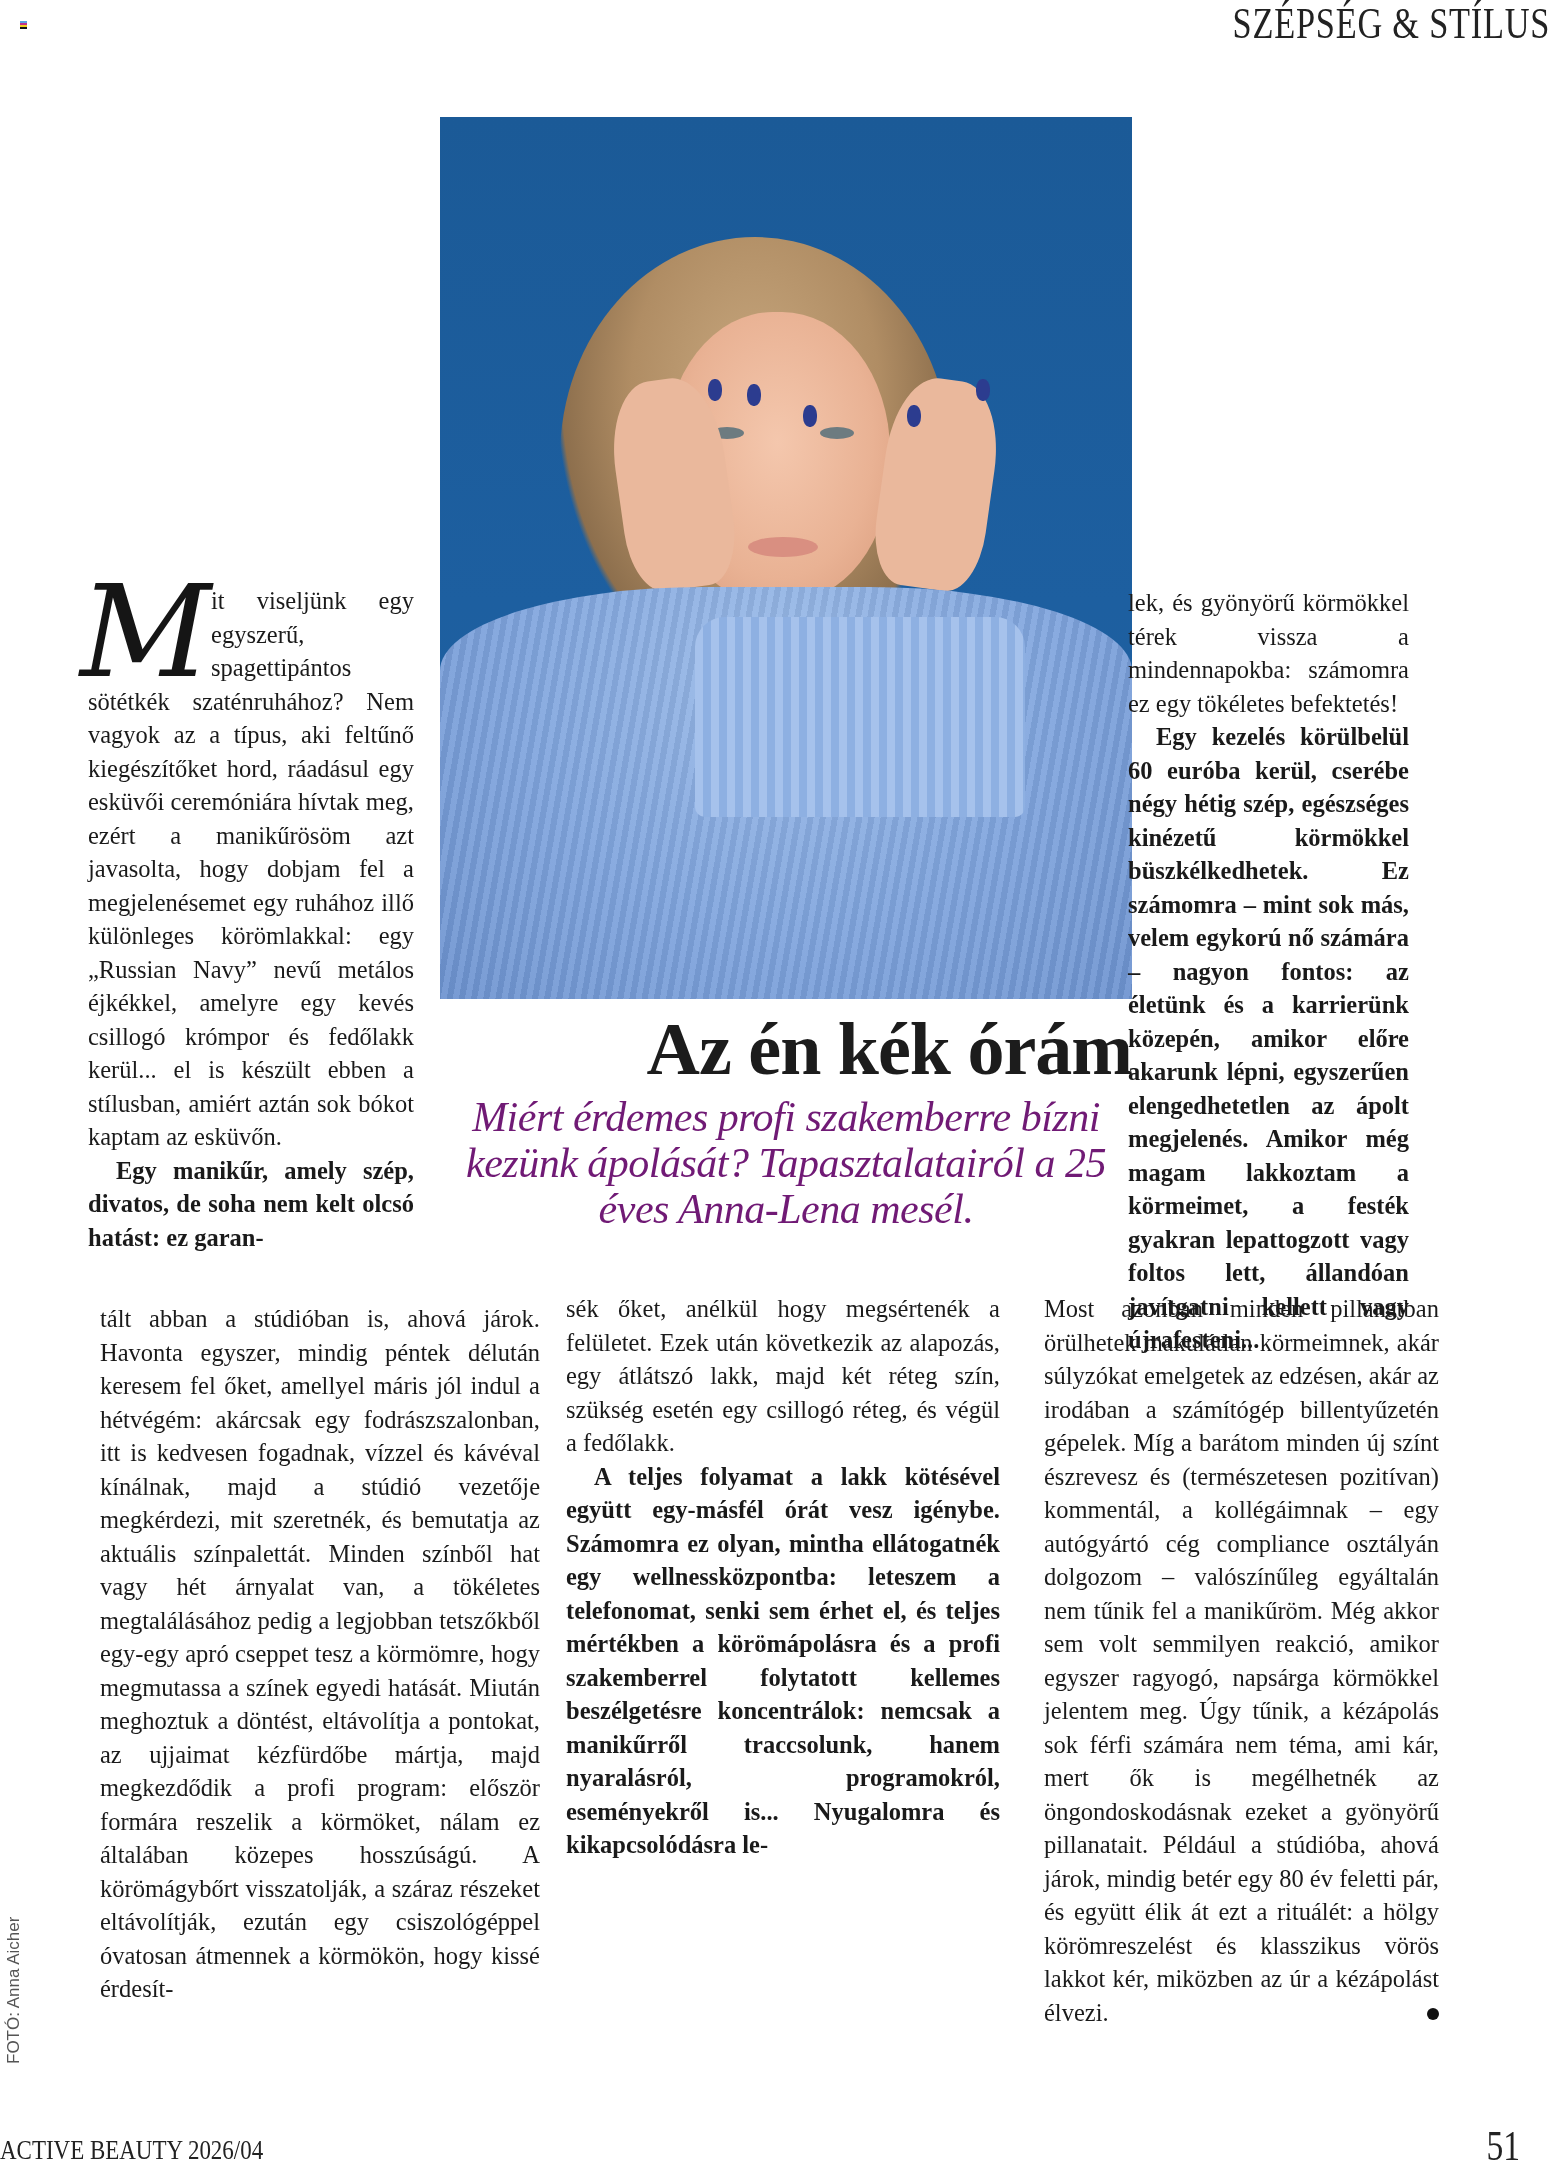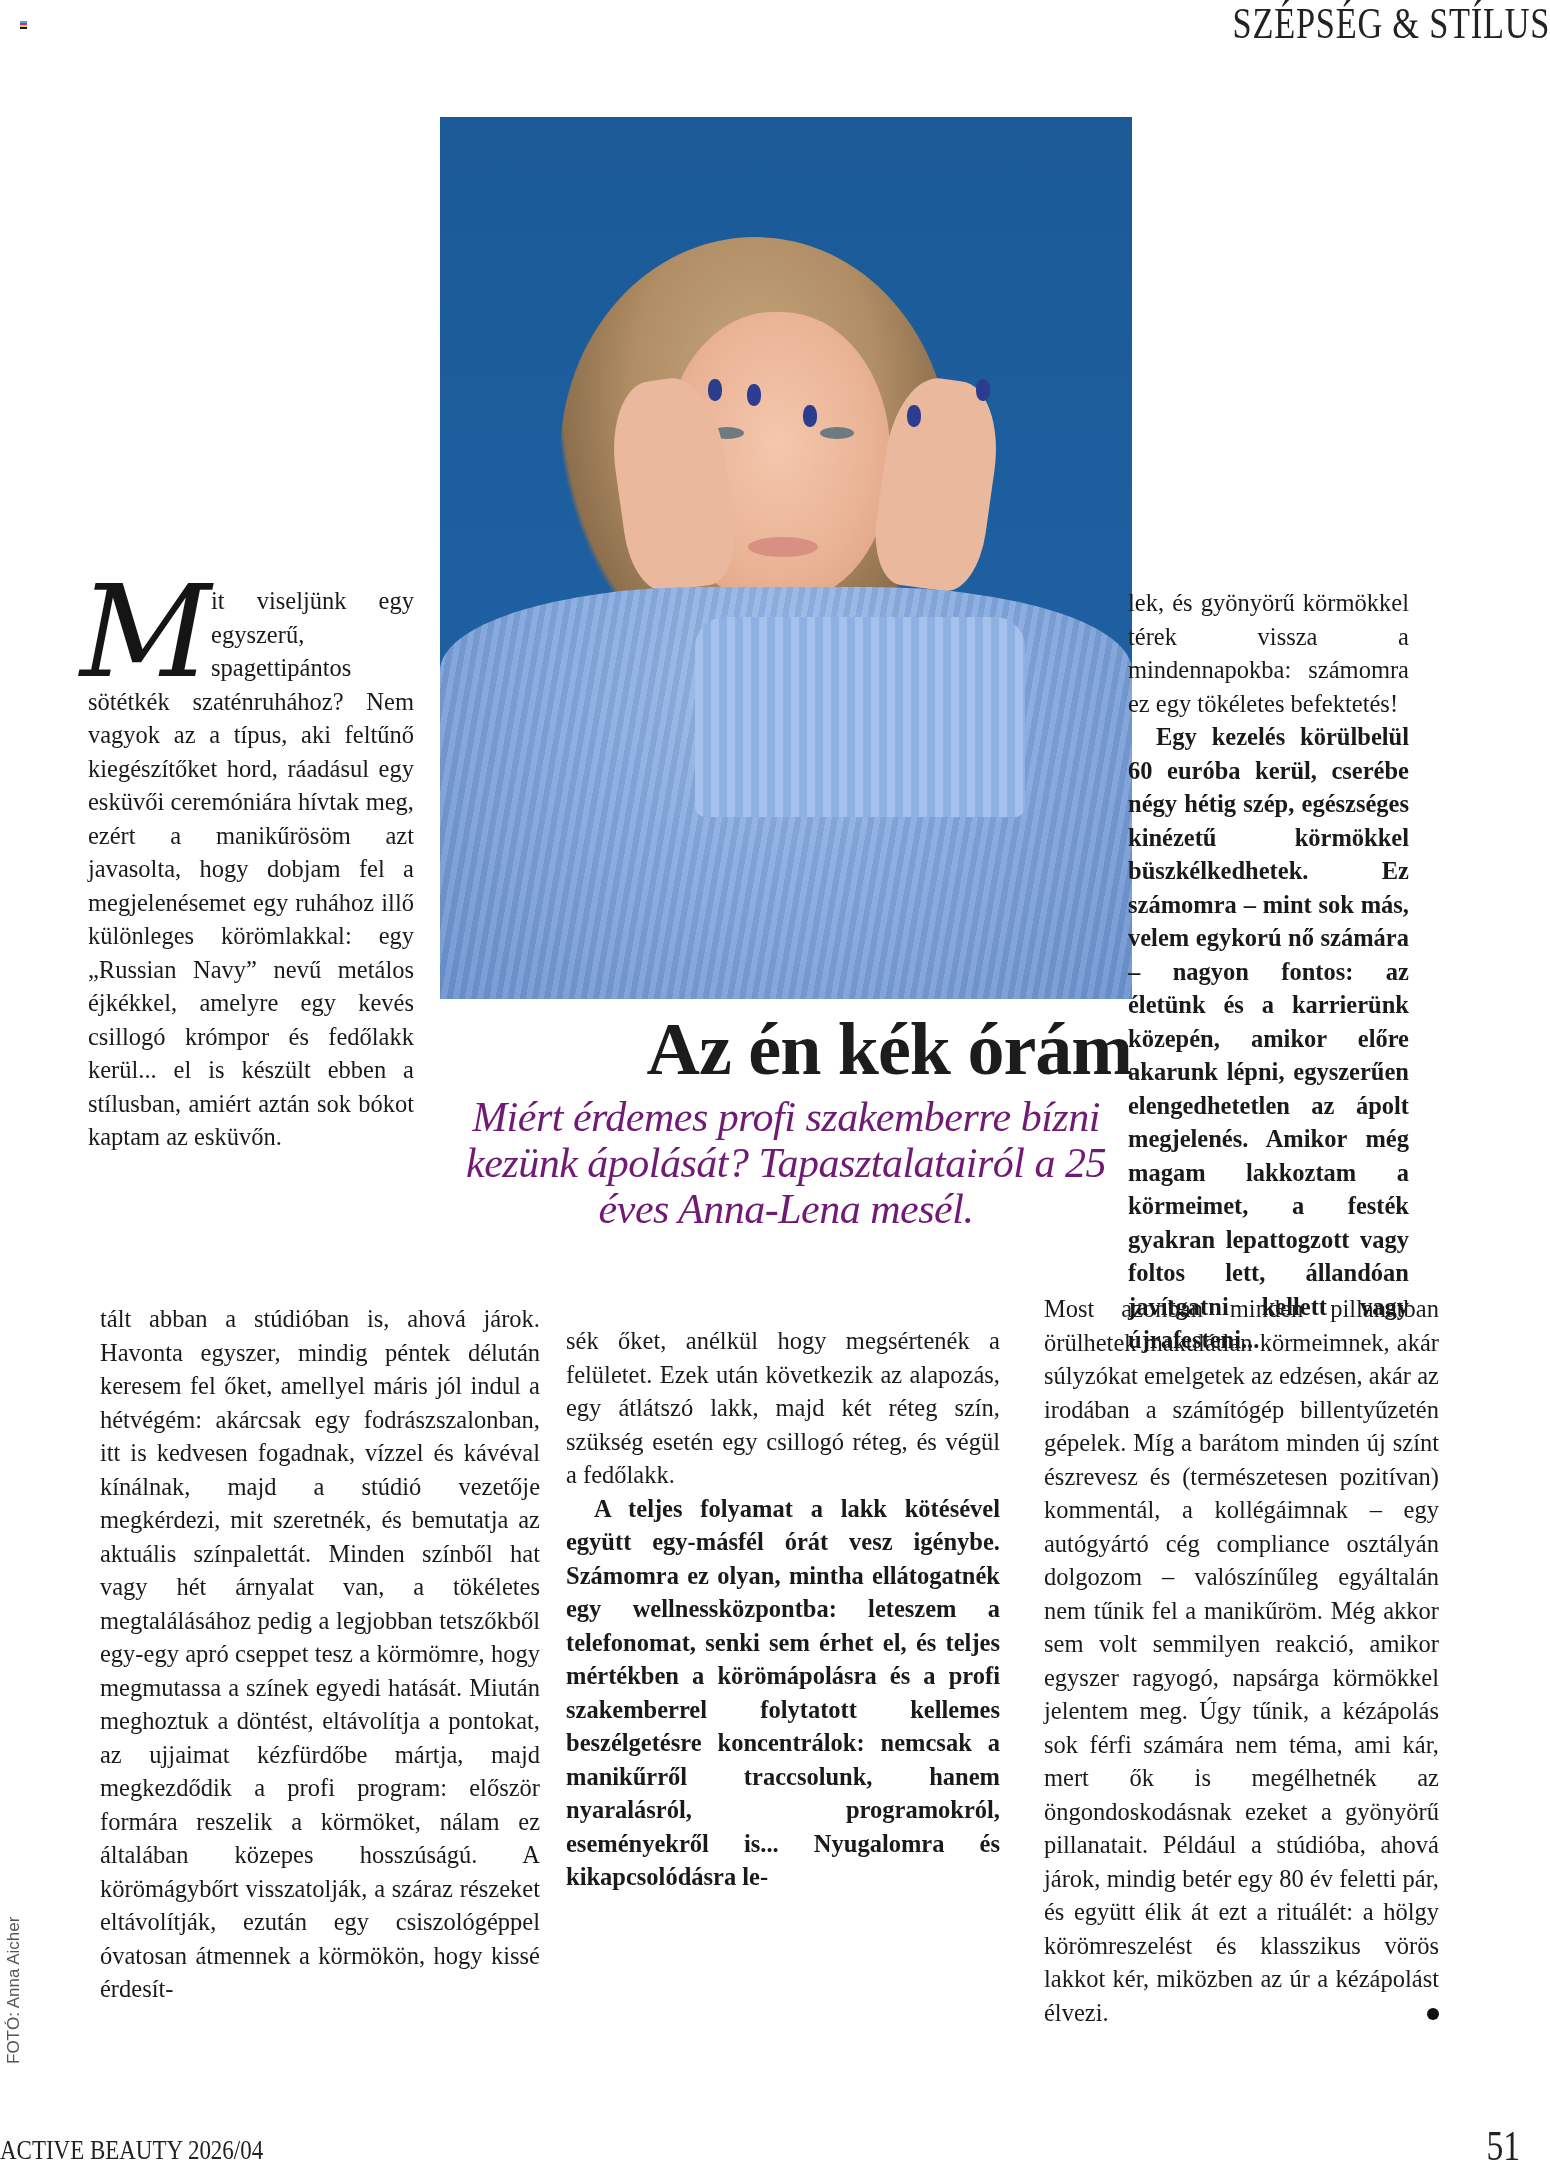--- a/index.html
+++ b/index.html
@@ -55,21 +55,21 @@
     .deck {
       position: absolute; left: 440px; width: 692px; top: 1094px; text-align: center;
       font-style: italic; font-size: 42px; line-height: 46px; color: #701a75; letter-spacing: -0.5px;
     }
 
     .col { position: absolute; font-size: 24.5px; line-height: 33.5px; text-align: justify; color: #1a1a1a; }
     .col p { text-indent: 0; }
     .col p + p { text-indent: 28px; font-weight: bold; }
     .col-1 { left: 88px; top: 584px; width: 326px; }
     .col-1b { left: 100px; top: 1302px; width: 440px; }
-    .col-2 { left: 566px; top: 1292px; width: 434px; margin-top: 32px; }
+    .col-2 { left: 566px; top: 1292px; width: 434px; }
     .col-3 { left: 1128px; top: 586px; width: 281px; }
     .col-3b { left: 1044px; top: 1292px; width: 395px; }
 
     .dropcap {
       float: left; font-family: "DejaVu Serif", serif; font-style: italic; font-size: 128px;
       line-height: 96px; height: 92px; margin: 0 8px 0 -8px; color: #151515; letter-spacing: -8px;
     }
     .end-mark { display: inline-block; width: 12px; height: 12px; border-radius: 50%; background: #111; float: right; margin-top: 12px; }
 
     .photo-credit {
@@ -113,20 +113,21 @@
   <div class="nail" style="left:536px; top:262px"></div>
   <div class="sweater"></div>
   <div class="collar"></div>
 </div>
 
 <h1 class="headline">Az én kék órám</h1>
 <div class="deck">Miért érdemes profi szakemberre bízni kezünk ápolását? Tapasztalatairól a 25 éves Anna-Lena mesél.</div>
 
 <div class="col col-1">
   <p><span class="dropcap">M</span><span>it viseljünk egy egyszerű, spagettipántos sötétkék szaténruhához? Nem vagyok az a típus, aki feltűnő kiegészítőket hord, ráadásul egy esküvői ceremóniára hívtak meg, ezért a manikűrösöm azt javasolta, hogy dobjam fel a megjelenésemet egy ruhához illő különleges körömlakkal: egy „Russian Navy” nevű metálos éjkékkel, amelyre egy kevés csillogó krómpor és fedőlakk kerül... el is készült ebben a stílusban, amiért aztán sok bókot kaptam az esküvőn.</span></p>
+  <p>Egy manikűr, amely szép, divatos, de soha nem kelt olcsó hatást: ez garan-</p>
 </div>
 
 <div class="col col-1b">
   <p>tált abban a stúdióban is, ahová járok. Havonta egyszer, mindig péntek délután keresem fel őket, amellyel máris jól indul a hétvégém: akárcsak egy fodrászszalonban, itt is kedvesen fogadnak, vízzel és kávéval kínálnak, majd a stúdió vezetője megkérdezi, mit szeretnék, és bemutatja az aktuális színpalettát. Minden színből hat vagy hét árnyalat van, a tökéletes megtalálásához pedig a legjobban tetszőkből egy-egy apró cseppet tesz a körmömre, hogy megmutassa a színek egyedi hatását. Miután meghoztuk a döntést, eltávolítja a pontokat, az ujjaimat kézfürdőbe mártja, majd megkezdődik a profi program: először formára reszelik a körmöket, nálam ez általában közepes hosszúságú. A körömágybőrt visszatolják, a száraz részeket eltávolítják, ezután egy csiszológéppel óvatosan átmennek a körmökön, hogy kissé érdesít-</p>
 </div>
 
 <div class="col col-2">
   <p>sék őket, anélkül hogy megsértenék a felületet. Ezek után következik az alapozás, egy átlátszó lakk, majd két réteg szín, szükség esetén egy csillogó réteg, és végül a fedőlakk.</p>
   <p>A teljes folyamat a lakk kötésével együtt egy-másfél órát vesz igénybe. Számomra ez olyan, mintha ellátogatnék egy wellnessközpontba: leteszem a telefonomat, senki sem érhet el, és teljes mértékben a körömápolásra és a profi szakemberrel folytatott kellemes beszélgetésre koncentrálok: nemcsak a manikűrről traccsolunk, hanem nyaralásról, programokról, eseményekről is... Nyugalomra és kikapcsolódásra le-</p>
 </div>

